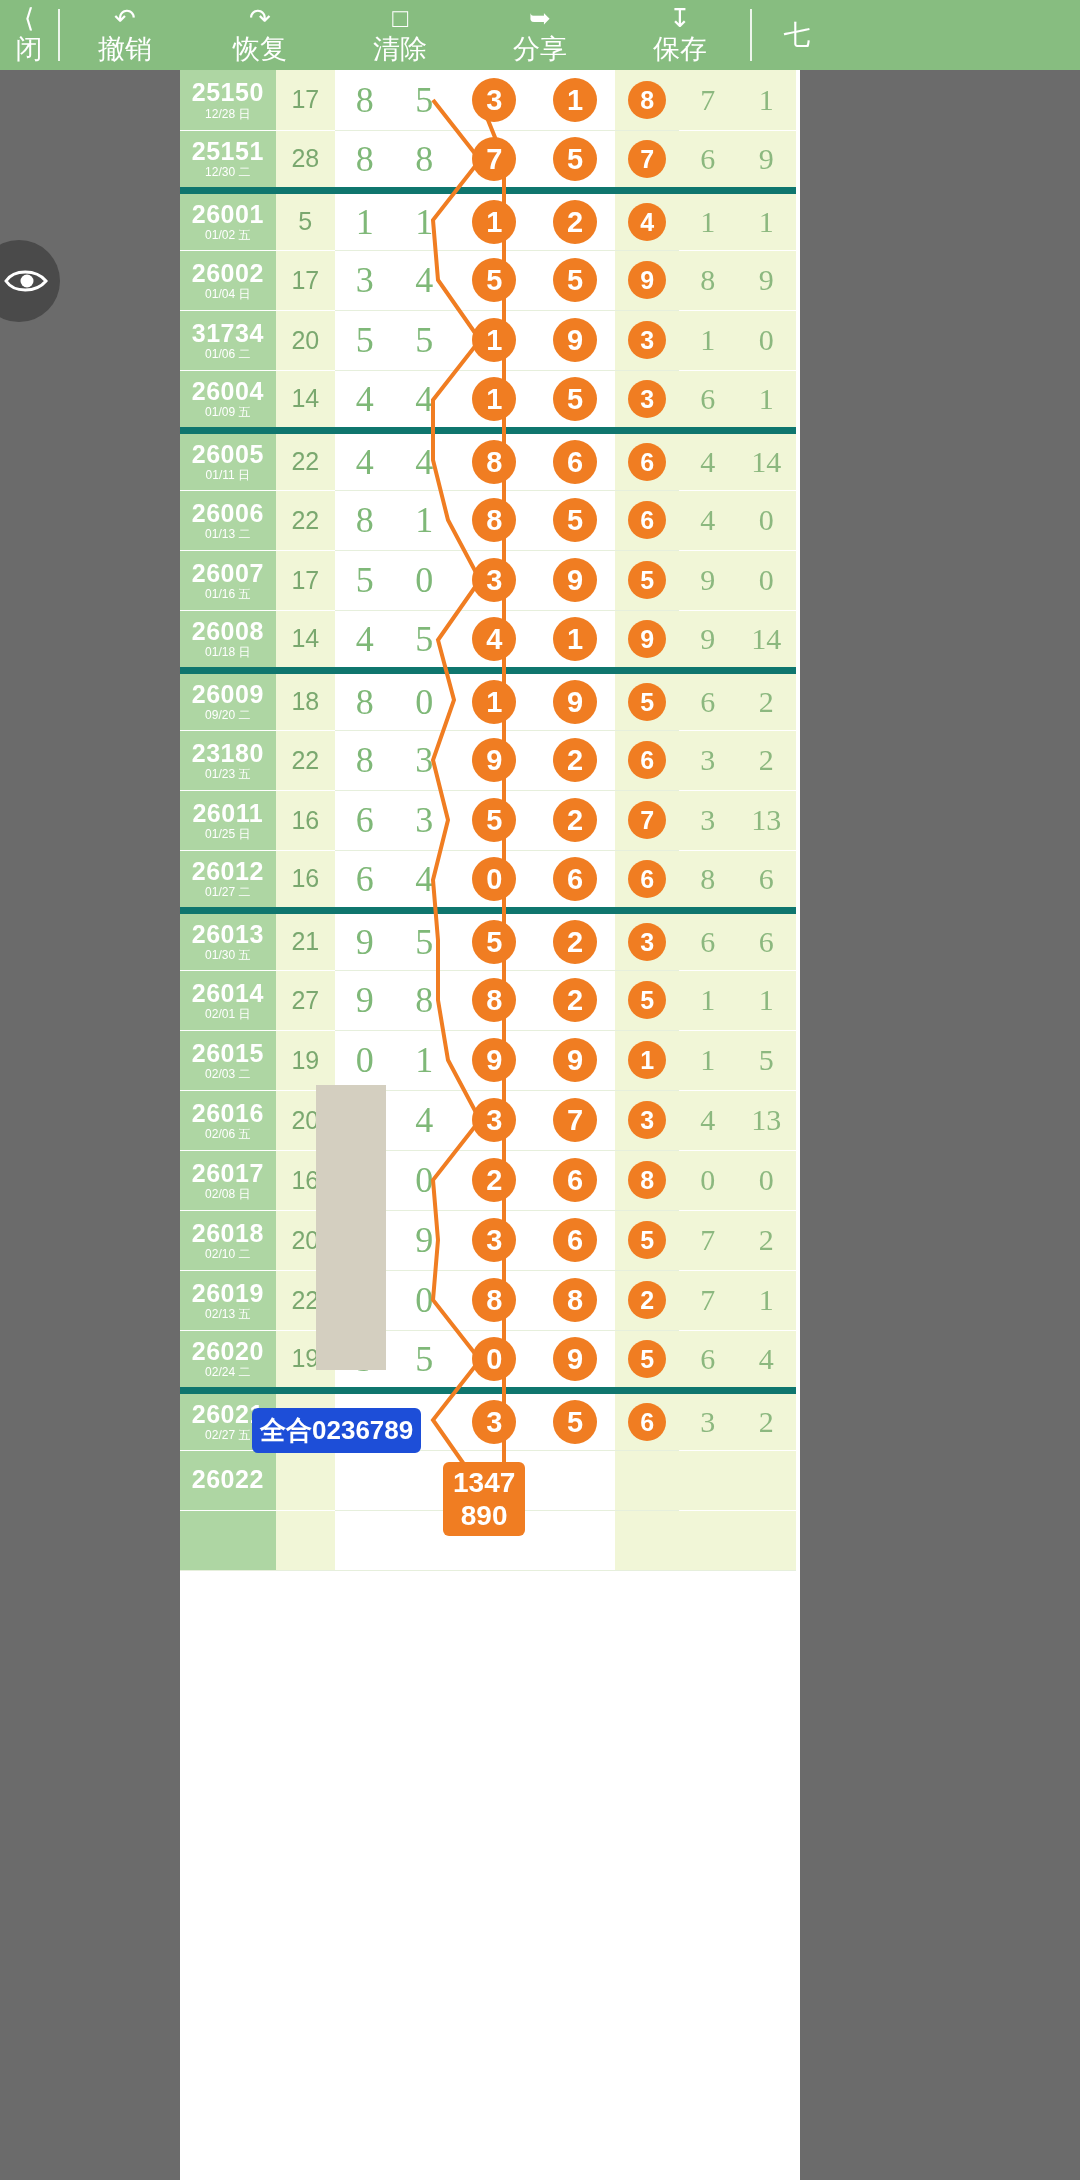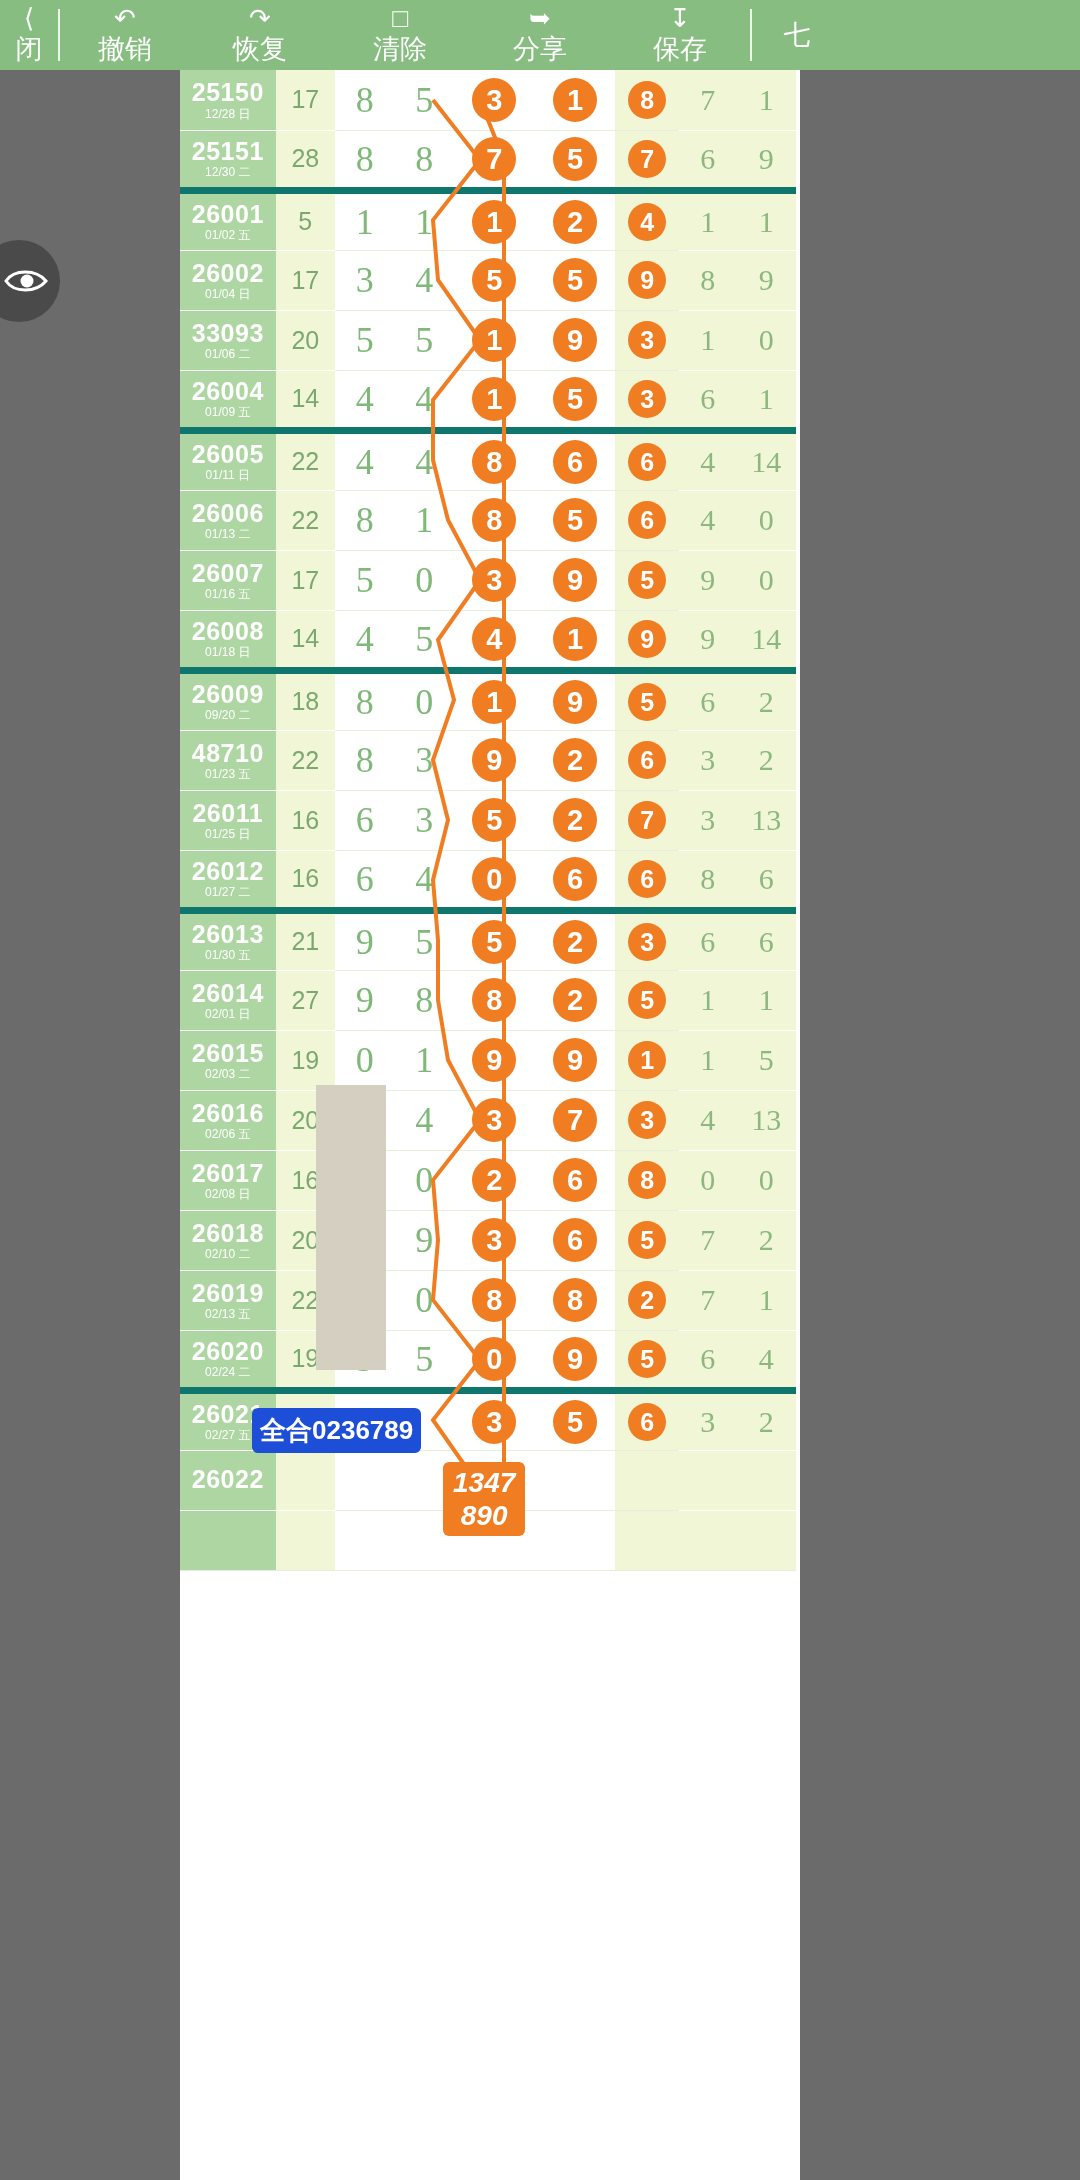--- a/index.html
+++ b/index.html
@@ -126,21 +126,20 @@
     z-index:5; white-space:nowrap;
   }
   
   .predict {
     position:absolute; left:263px; top:1392px;
     background:#f07d22; color:#ffffff;
     font-size:28px; font-weight:bold;
     border-radius:6px;
     padding:4px 10px; text-align:center; line-height:1.18;
     z-index:5;
-    font-style:italic;
   }
   .blank-row td { background:#ffffff; border-bottom:1px solid #e6efdc; }
   .blank-row td.issue { background:#aed6a3; }
   .blank-row td.sum, .blank-row td.tcell { background:#f1f6d7; }
   .blank-row td.bcell.tint { background:#f1f6d7; }
 </style>
 </head>
 <body>
 
 <div id="toolbar">
@@ -247,21 +246,21 @@
           <td class="dcell">3</td>
           <td class="dcell">4</td>
           <td class="bcell"><span class="ball">5</span></td>
           <td class="bcell"><span class="ball">5</span></td>
           <td class="bcell tint"><span class="ball sm">9</span></td>
           <td class="tcell">8</td>
           <td class="tcell">9</td>
         </tr>
         <tr class="row">
           <td class="issue">
-            <div class="no">33093</div>
+            <div class="no">31734</div>
             <div class="dt">01/06 二</div>
           </td>
           <td class="sum">20</td>
           <td class="dcell">5</td>
           <td class="dcell">5</td>
           <td class="bcell"><span class="ball">1</span></td>
           <td class="bcell"><span class="ball">9</span></td>
           <td class="bcell tint"><span class="ball sm">3</span></td>
           <td class="tcell">1</td>
           <td class="tcell">0</td>
@@ -345,21 +344,21 @@
           <td class="dcell">8</td>
           <td class="dcell">0</td>
           <td class="bcell"><span class="ball">1</span></td>
           <td class="bcell"><span class="ball">9</span></td>
           <td class="bcell tint"><span class="ball sm">5</span></td>
           <td class="tcell">6</td>
           <td class="tcell">2</td>
         </tr>
         <tr class="row">
           <td class="issue">
-            <div class="no">48710</div>
+            <div class="no">23180</div>
             <div class="dt">01/23 五</div>
           </td>
           <td class="sum">22</td>
           <td class="dcell">8</td>
           <td class="dcell">3</td>
           <td class="bcell"><span class="ball">9</span></td>
           <td class="bcell"><span class="ball">2</span></td>
           <td class="bcell tint"><span class="ball sm">6</span></td>
           <td class="tcell">3</td>
           <td class="tcell">2</td>

